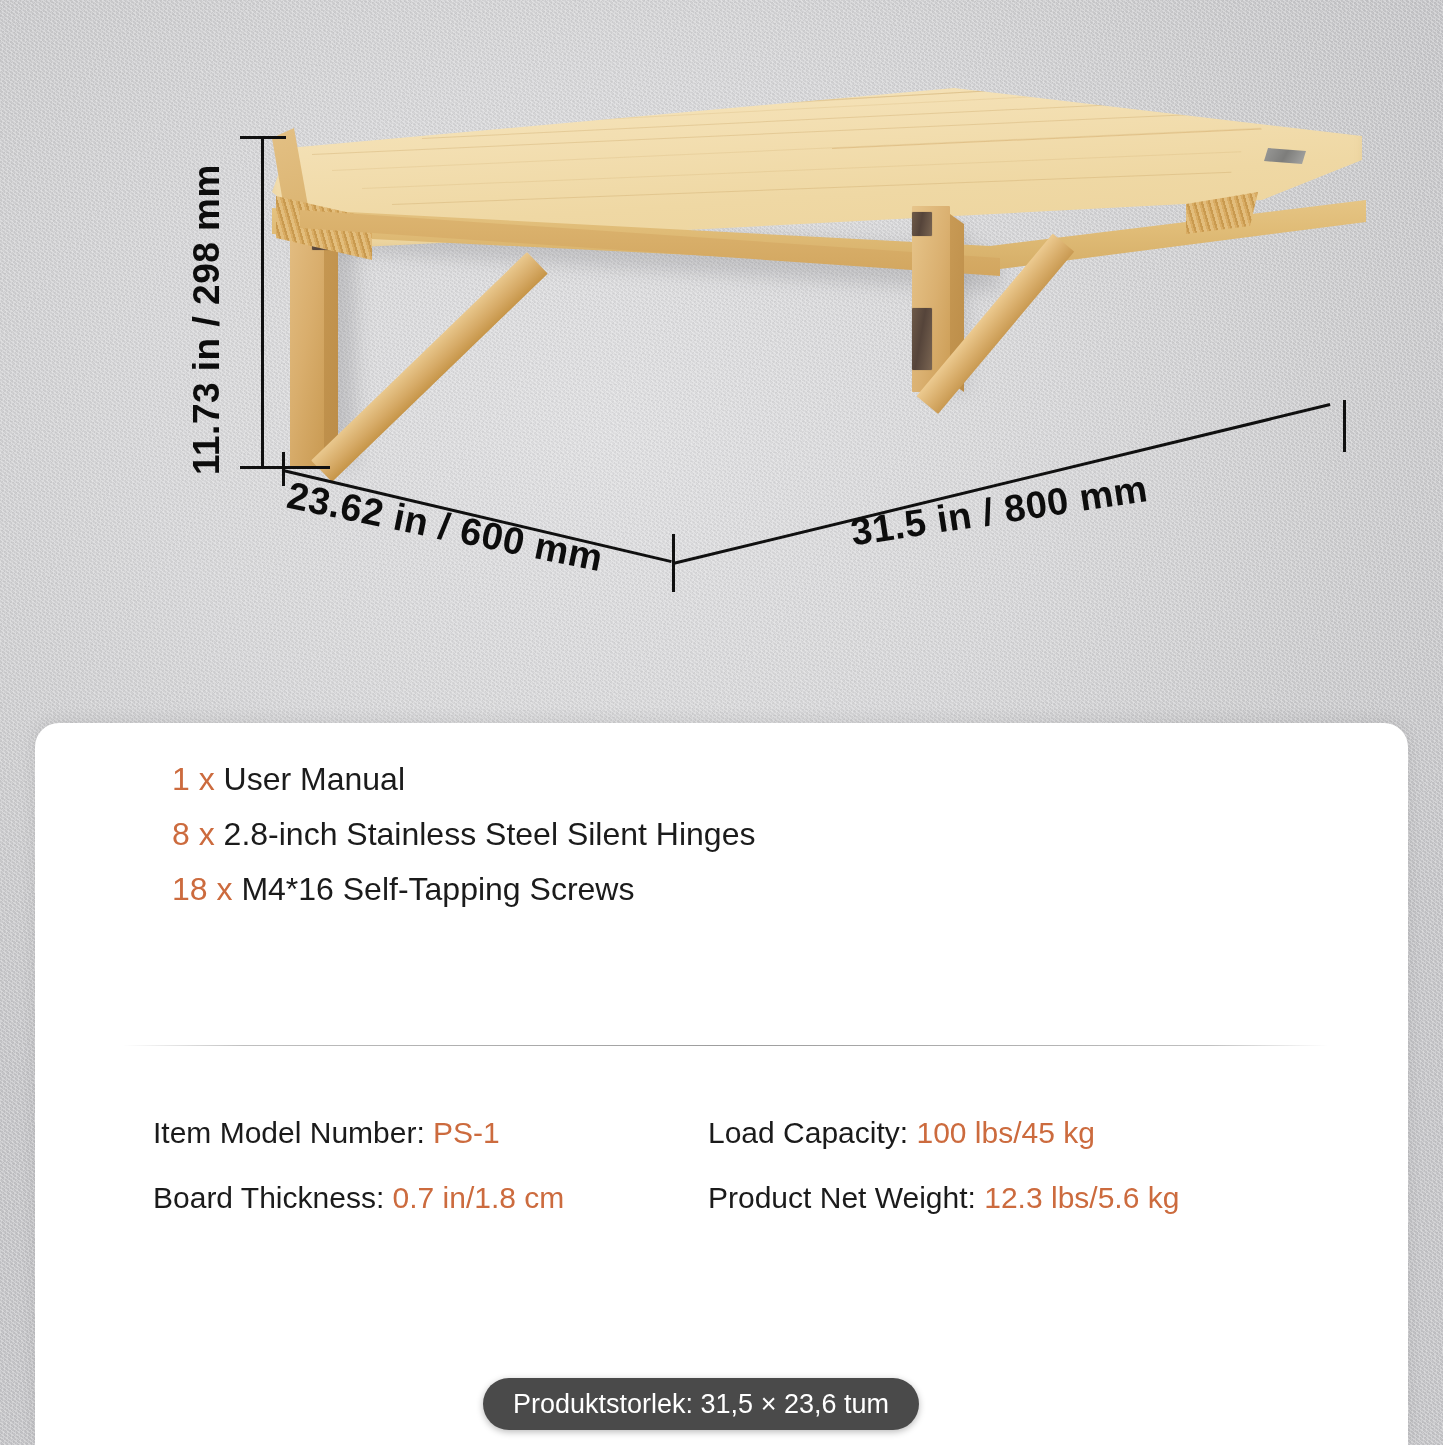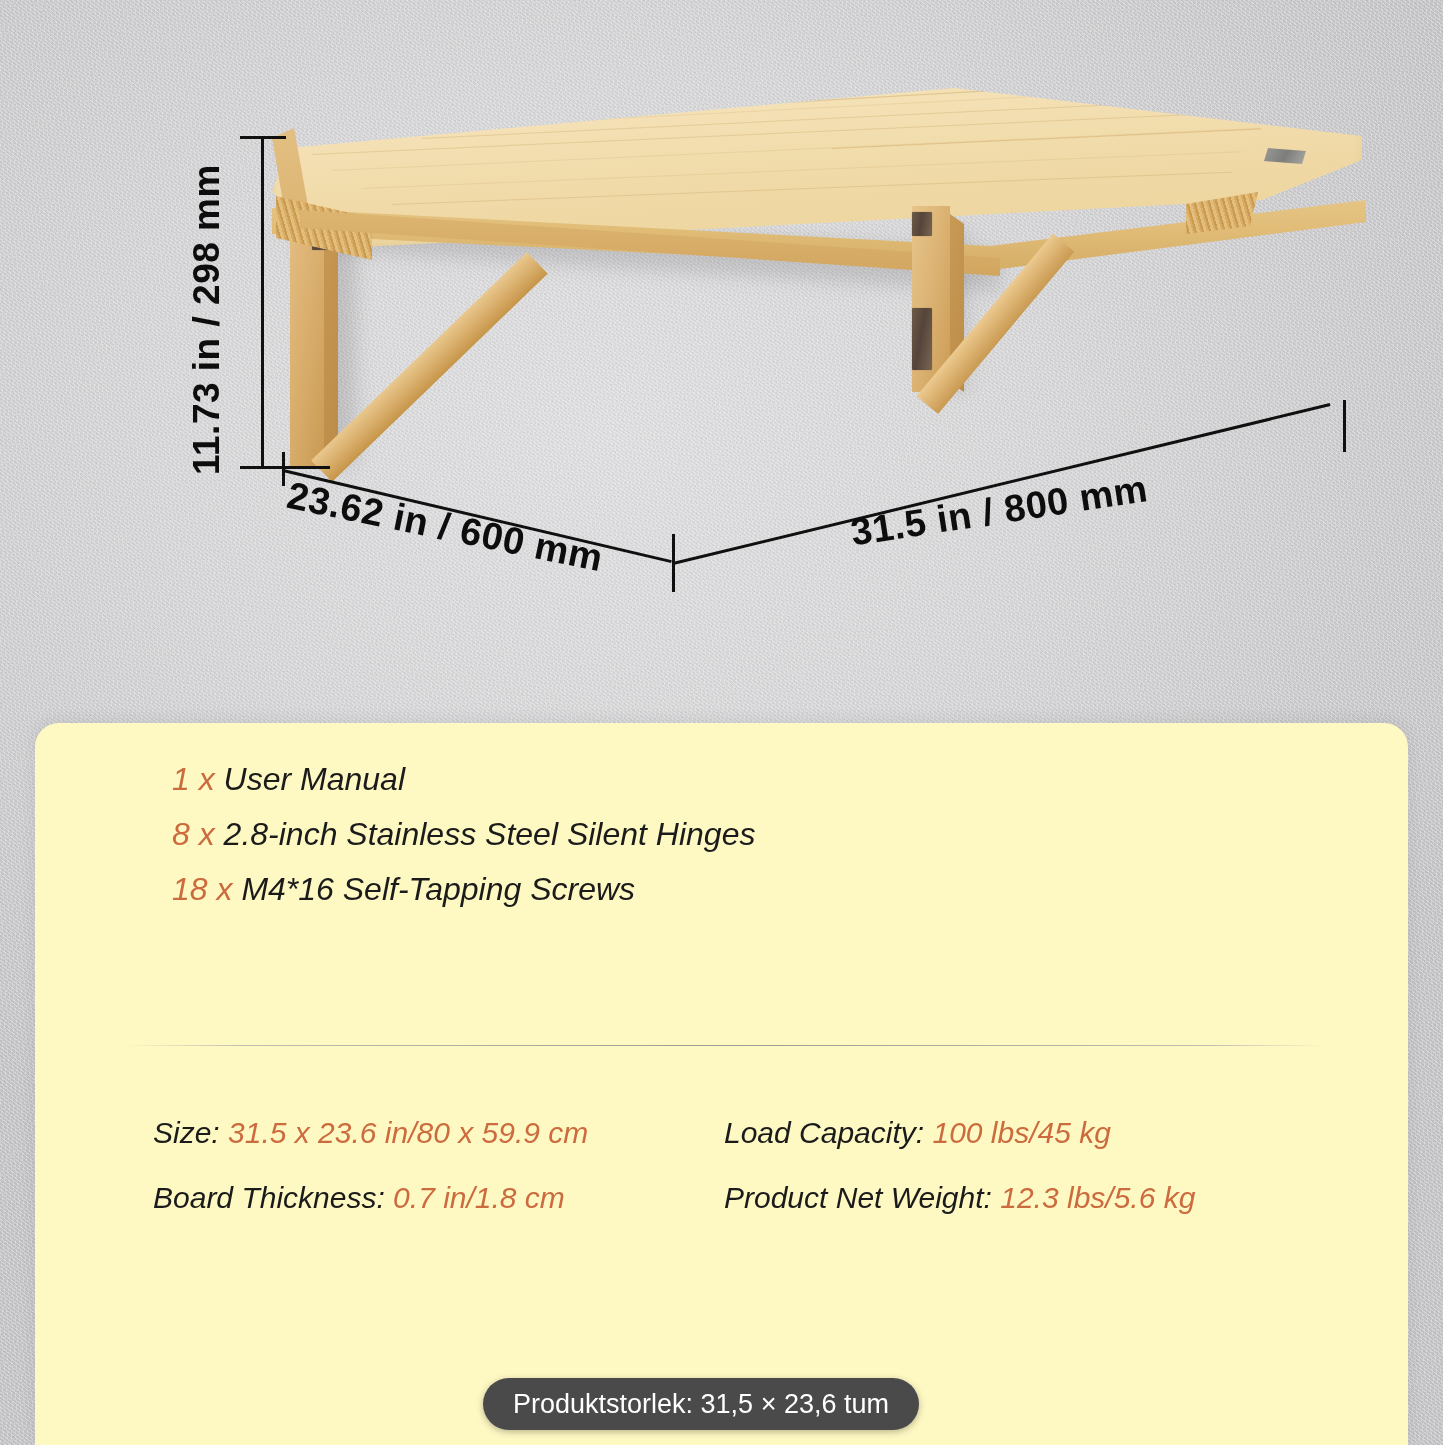--- a/index.html
+++ b/index.html
@@ -167,25 +167,24 @@
     transform: rotate(-8.6deg);
     transform-origin: left top;
   }
 
   
   #card {
     position: absolute;
     left: 35px; top: 723px;
     width: 1373px;
     height: 722px;
-    background: #fef9c3;
+    background: #ffffff;
     border-radius: 24px 24px 0 0;
     box-shadow: 0 -3px 16px rgba(0,0,0,.07);
     overflow: hidden;
-    font-style: italic;
   }
 
   
   #package-list {
     position: absolute;
     left: 137px; top: 40px;
     width: 1150px;
   }
   .pkg-row {
     font-size: 32px;
@@ -213,21 +212,21 @@
 
   
   #specs {
     position: absolute;
     left: 0; top: 392px;
     width: 100%;
     display: flex;
   }
   .spec-col { display: flex; flex-direction: column; }
   #spec-col-left  { width: 555px; margin-left: 118px; }
-  #spec-col-right { width: 640px; margin-left: 16px; }
+  #spec-col-right { width: 640px; margin-left: 0px; }
 
   .spec-row {
     font-size: 30px;
     line-height: 1.22;
     color: #1b1b1b;
     margin-bottom: 28px;
     white-space: nowrap;
   }
   .spec-row.wrap { white-space: normal; }
   .spec-label { color: #1b1b1b; }
@@ -352,21 +351,21 @@
       <span class="pkg-name">M4*16 Self-Tapping Screws</span>
     </div>
   </div>
 
   <div id="divider"></div>
 
   <div id="specs">
 
     <div class="spec-col" id="spec-col-left">
       <div class="spec-row">
-        <span class="spec-label">Size: </span><span class="spec-value">31.5 x 23.6 in/80 x 59.9 cm</span>
+        <span class="spec-label">Item Model Number: </span><span class="spec-value">PS-1</span>
       </div>
       <div class="spec-row">
         <span class="spec-label">Board Thickness: </span><span class="spec-value">0.7 in/1.8 cm</span>
       </div>
     </div>
 
     <div class="spec-col" id="spec-col-right">
       <div class="spec-row">
         <span class="spec-label">Load Capacity: </span><span class="spec-value">100 lbs/45 kg</span>
       </div>

